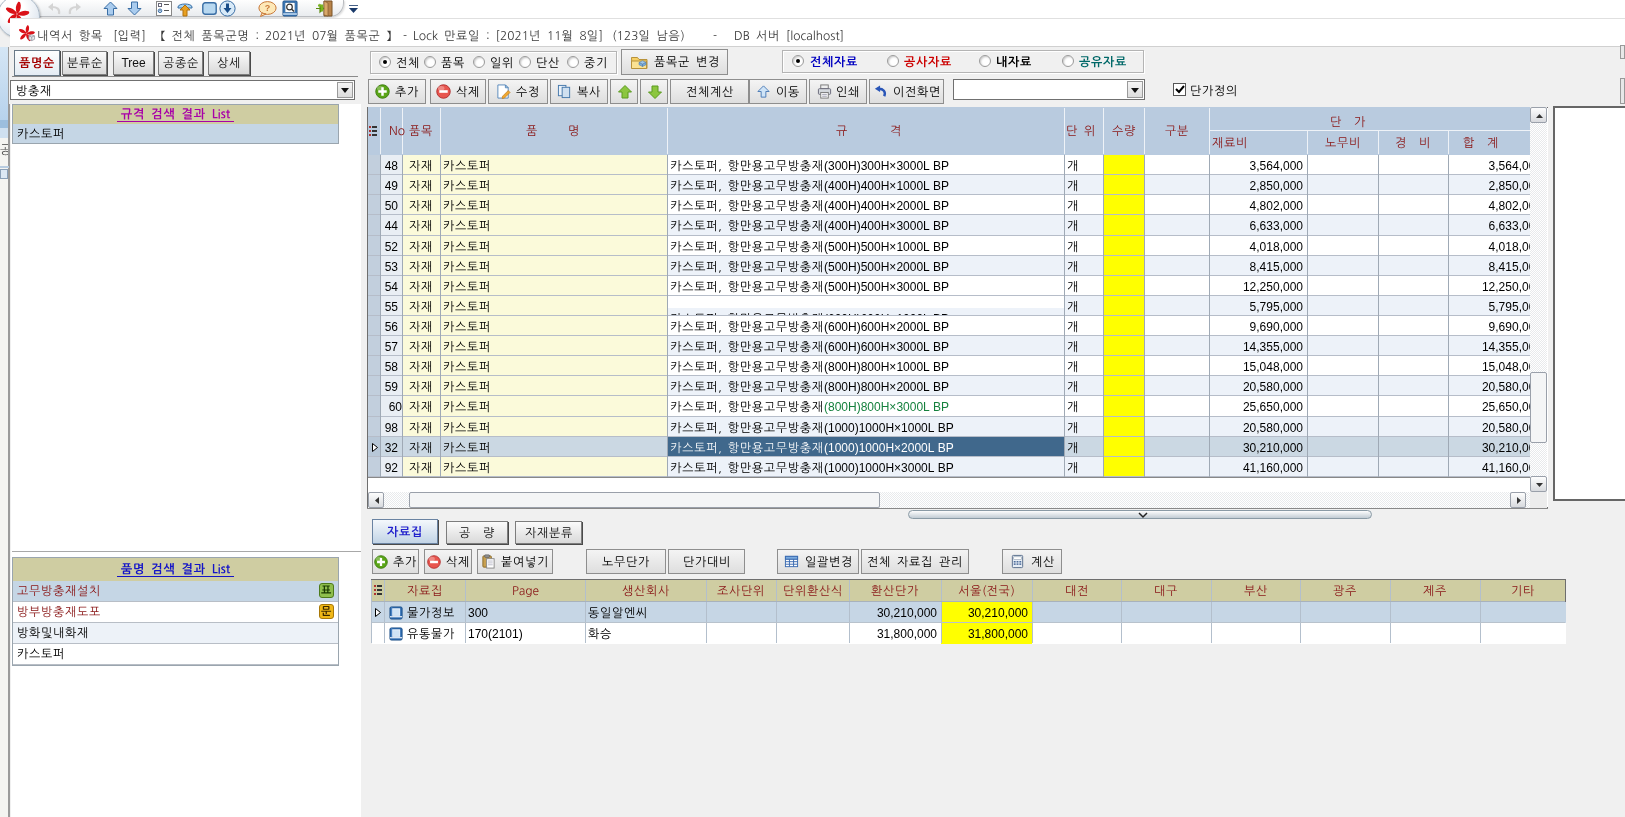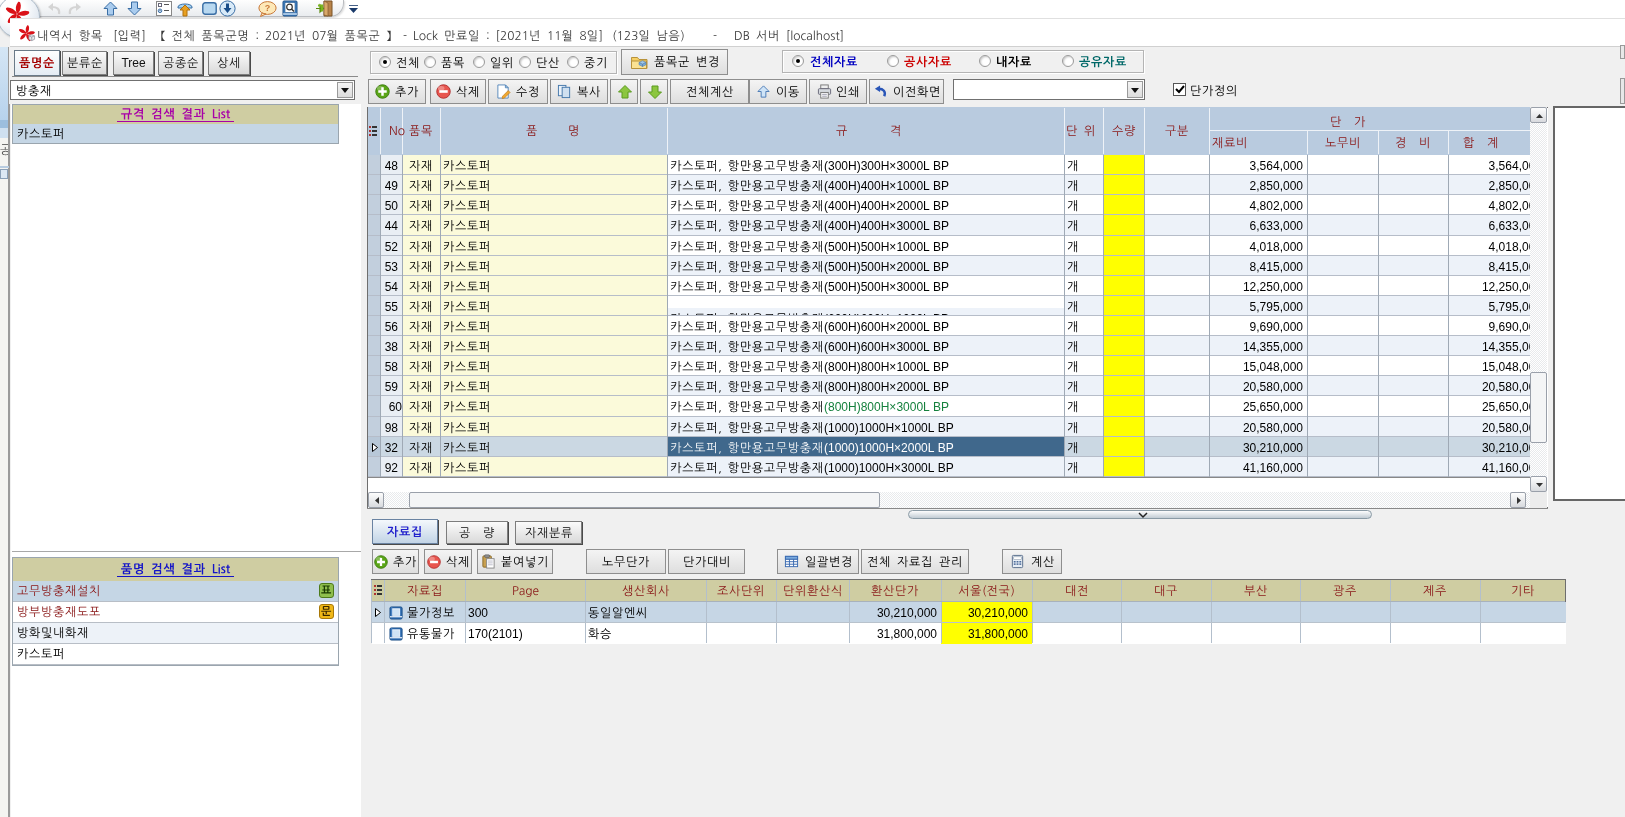--- a/index.html
+++ b/index.html
@@ -1286,21 +1286,21 @@
     <span style="width:100%;text-align:right;padding-right:4px">9,690,000</span>
   </div>
 <div class="cell" style="left:1307px;top:316px;width:71px;height:19px;background:#fff;padding-top:2px"></div>
 <div class="cell" style="left:1378px;top:316px;width:70px;height:19px;background:#fff;padding-top:2px"></div>
 <div class="cell" style="left:1448px;top:316px;width:82px;height:19px;background:#fff;padding-top:2px">
     <span style="width:94px;text-align:right;flex-shrink:0">9,690,000</span>
   </div>
 <div class="a" style="left:368px;top:335px;width:1162px;height:1px;background:#b6bdc9"></div>
 <div class="cell" style="left:368px;top:336px;width:12px;height:19px;background:#c2cfdd;justify-content:center;padding-top:2px"></div>
 <div class="cell" style="left:380px;top:336px;width:22px;height:19px;background:#e9eef4;padding-top:2px">
-    <span style="width:100%;text-align:right;padding-right:4px">38</span>
+    <span style="width:100%;text-align:right;padding-right:4px">57</span>
   </div>
 <div class="cell" style="left:402px;top:336px;width:38px;height:19px;background:#fbfada;justify-content:center;padding-top:2px">
     <svg class="kt " width="24" height="14" viewBox="0 -917 2000 1167" style="vertical-align:-3px;" fill="#000">
       <use href="#rC790" x="0"></use>
       <use href="#rC7AC" x="1000"></use>
     </svg>
   </div>
 <div class="cell" style="left:440px;top:336px;width:227px;height:19px;background:#fbfada;padding-top:2px">
     <span style="padding-left:3px"></span>
     <svg class="kt " width="48" height="14" viewBox="0 -917 4000 1167" style="vertical-align:-3px;" fill="#000">

